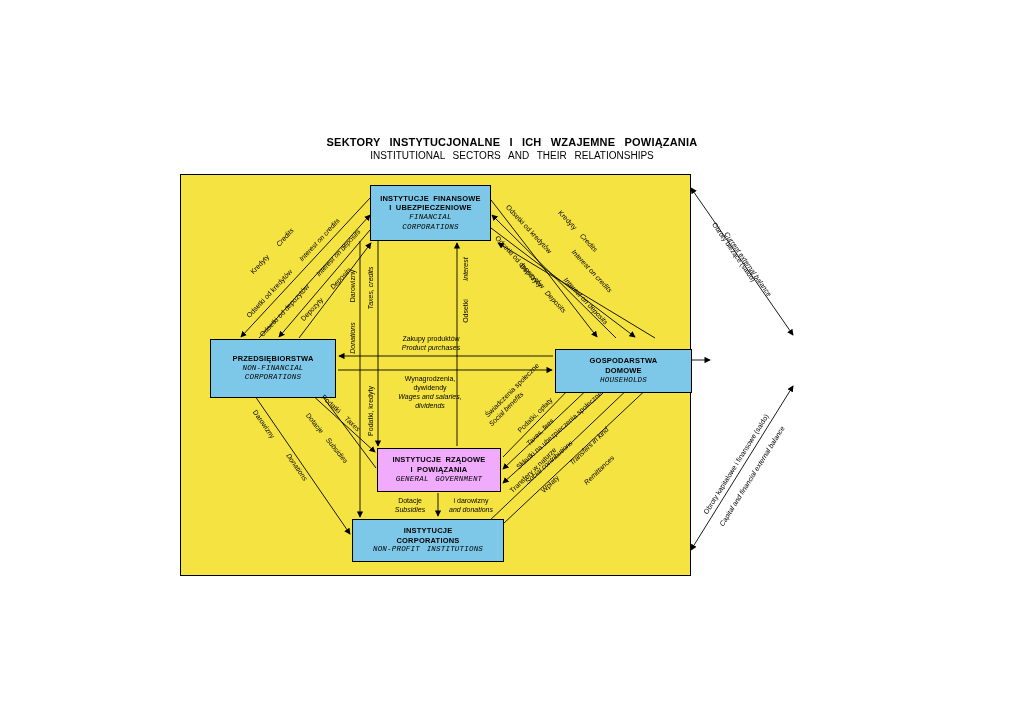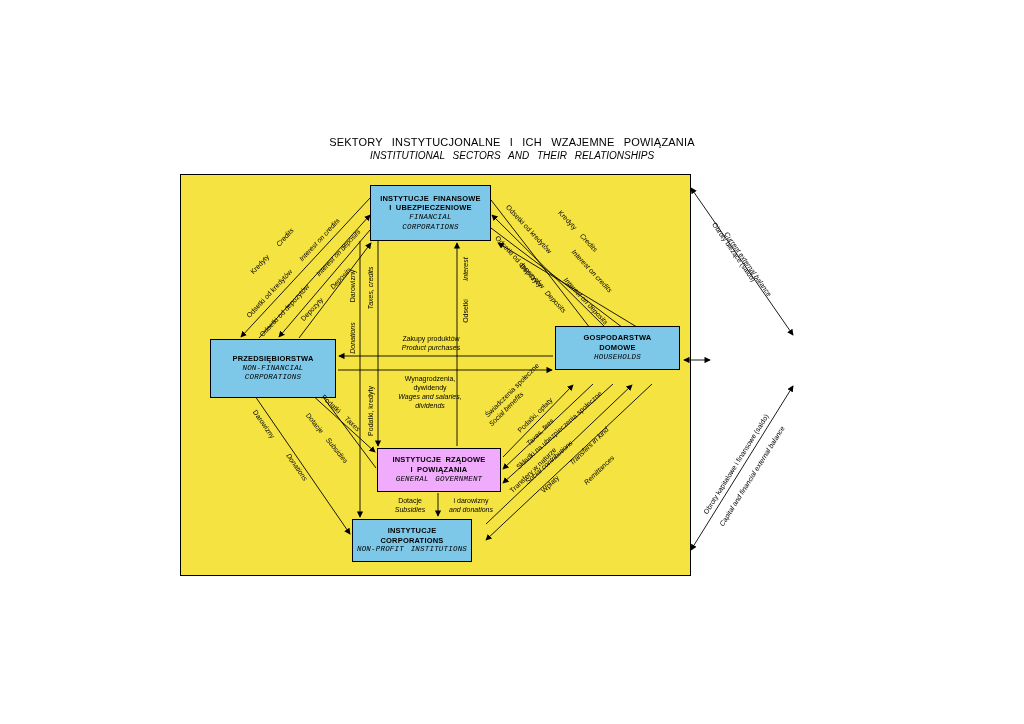--- a/index.html
+++ b/index.html
@@ -1,22 +1,22 @@
 <!DOCTYPE html>
 <html><head>
 <meta charset="utf-8">
 <style>
   * { margin:0; padding:0; box-sizing:border-box; }
   html,body { background:#ffffff; }
   body { font-family:"Liberation Sans","DejaVu Sans",sans-serif; color:#000; }
   .page { position:relative; width:1024px; height:724px; background:#fff; overflow:hidden; }
 
   .title { position:absolute; left:0; top:136px; width:100%; text-align:center; }
-  .t-pl { font-size:11px; font-weight:normal; word-spacing:6px; letter-spacing:.2px; }
-  .t-en { font-size:10px; font-style:italic; word-spacing:5px; margin-top:2px; }
+  .t-pl { font-size:11px; font-weight:bold; word-spacing:6px; letter-spacing:.2px; }
+  .t-en { font-size:10px; word-spacing:5px; margin-top:2px; }
 
   .panel { position:absolute; left:180px; top:174px; width:511px; height:402px; border:1px solid #000; }
 
   svg.arrows { position:absolute; left:0; top:0; }
 
   .sbox { position:absolute; border:1px solid #000; display:flex; flex-direction:column;
           align-items:center; justify-content:center; text-align:center;
           font-size:7.5px; line-height:1.3; letter-spacing:.2px; word-spacing:2px; }
   .sbox .b { font-weight:bold; }
   .sbox .i { font-style:italic;font-family:Liberation Mono, monospace; }
@@ -94,33 +94,33 @@
     <div class="i">FINANCIAL</div>
     <div class="i">CORPORATIONS</div>
   </div>
 
   <div class="sbox" style="left: 210px; top: 339px; width: 126px; height: 59px; background-color: rgb(125, 200, 232);">
     <div class="b">PRZEDSIĘBIORSTWA</div>
     <div class="i">NON-FINANCIAL</div>
     <div class="i">CORPORATIONS</div>
   </div>
 
-  <div class="sbox" style="left: 555px; top: 326px; width: 125px; height: 44px; background-color: rgb(125, 200, 232);">
+  <div class="sbox" style="left: 555px; top: 349px; width: 137px; height: 44px; background-color: rgb(125, 200, 232);">
     <div class="b">GOSPODARSTWA</div>
     <div class="b">DOMOWE</div>
     <div class="i">HOUSEHOLDS</div>
   </div>
 
   <div class="sbox" style="left: 377px; top: 448px; width: 124px; height: 44px; background-color: #f0abfc;">
     <div class="b">INSTYTUCJE RZĄDOWE</div>
     <div class="b">I POWIĄZANIA</div>
     <div class="i">GENERAL GOVERNMENT</div>
   </div>
 
-  <div class="sbox" style="left: 352px; top: 519px; width: 120px; height: 43px; background-color: rgb(125, 200, 232);">
+  <div class="sbox" style="left: 352px; top: 519px; width: 152px; height: 43px; background-color: rgb(125, 200, 232);">
     <div class="b">INSTYTUCJE</div>
     <div class="b">CORPORATIONS</div>
     <div class="i">NON-PROFIT INSTITUTIONS</div>
   </div>
 
 
   <div class="rl" style="left:272px;top:251px;transform:translate(-50%,-50%) rotate(-47deg)">
     <span>Kredyty</span><span class="gap"></span><span class="i">Credits</span>
   </div>
   <div class="rl" style="left:293px;top:268px;transform:translate(-50%,-50%) rotate(-47deg)">

